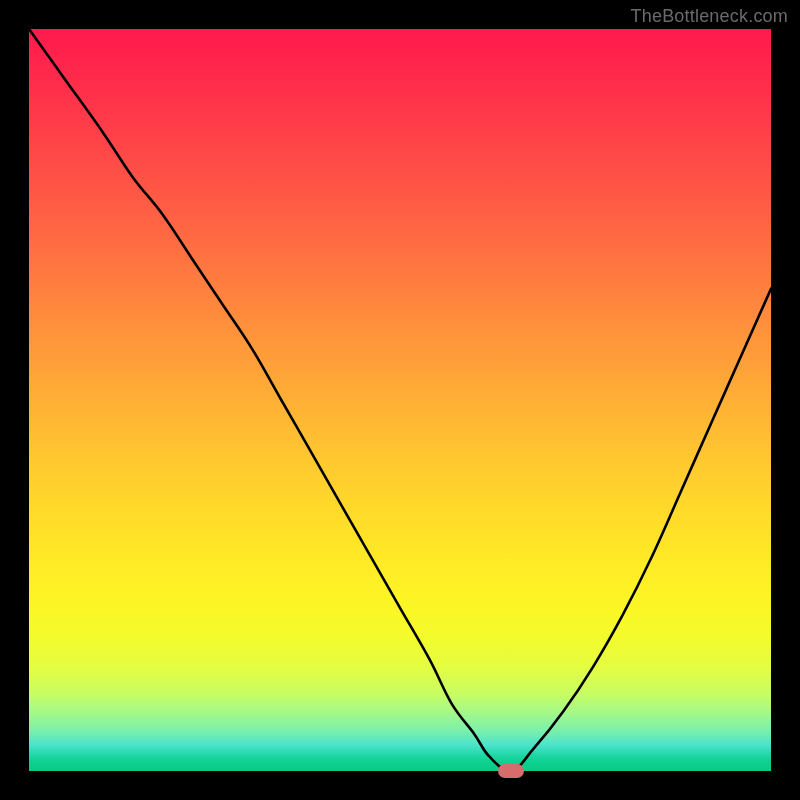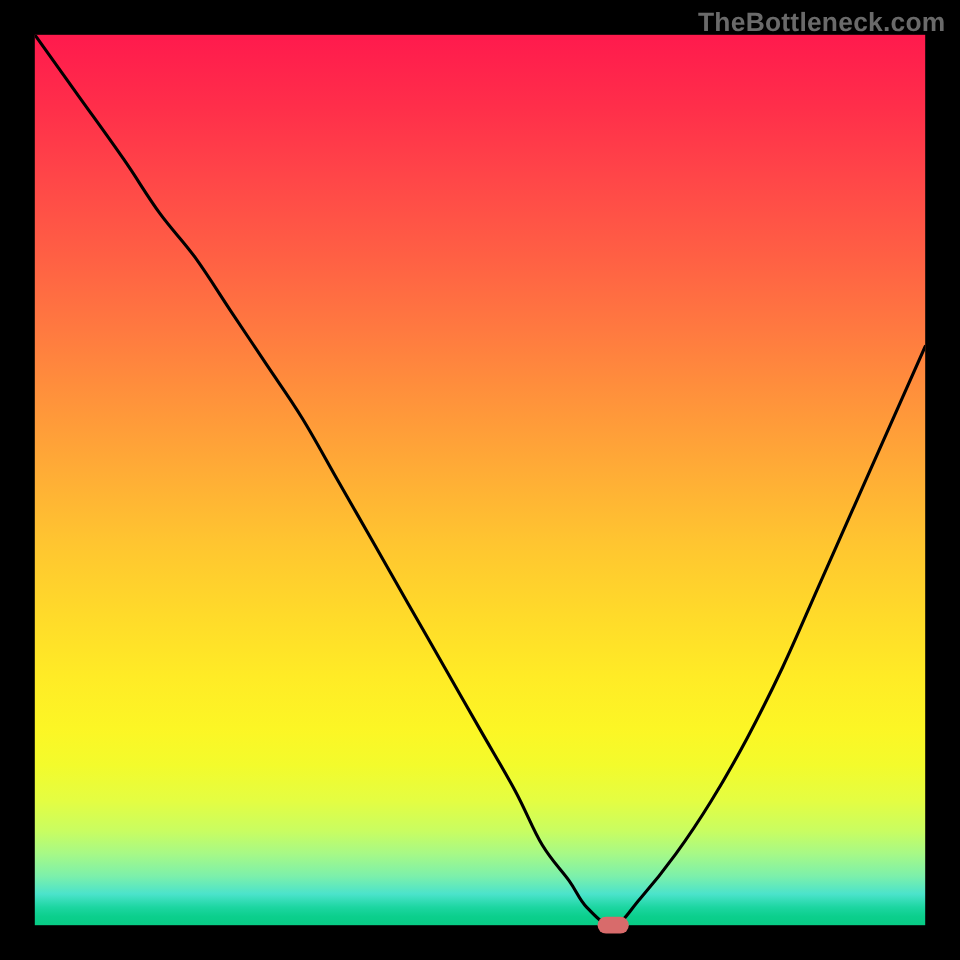--- a/index.html
+++ b/index.html
@@ -50,22 +50,22 @@
     height: 14px;
     border-radius: 7px;
     background: #d86b6b;
     transform: translate(-50%, -50%);
   }
   .watermark {
     position: absolute;
     top: 6px;
     right: 12px;
     font-family: Arial, Helvetica, sans-serif;
-    font-size: 22px;
-    font-weight: 700;
+    font-size: 18px;
+    font-weight: 400;
     color: #6a6a6a;
     letter-spacing: 0.2px;
   }
 </style>
 </head>
 <body>
 
 <div class="stage">
 
   <div class="plot-area">

